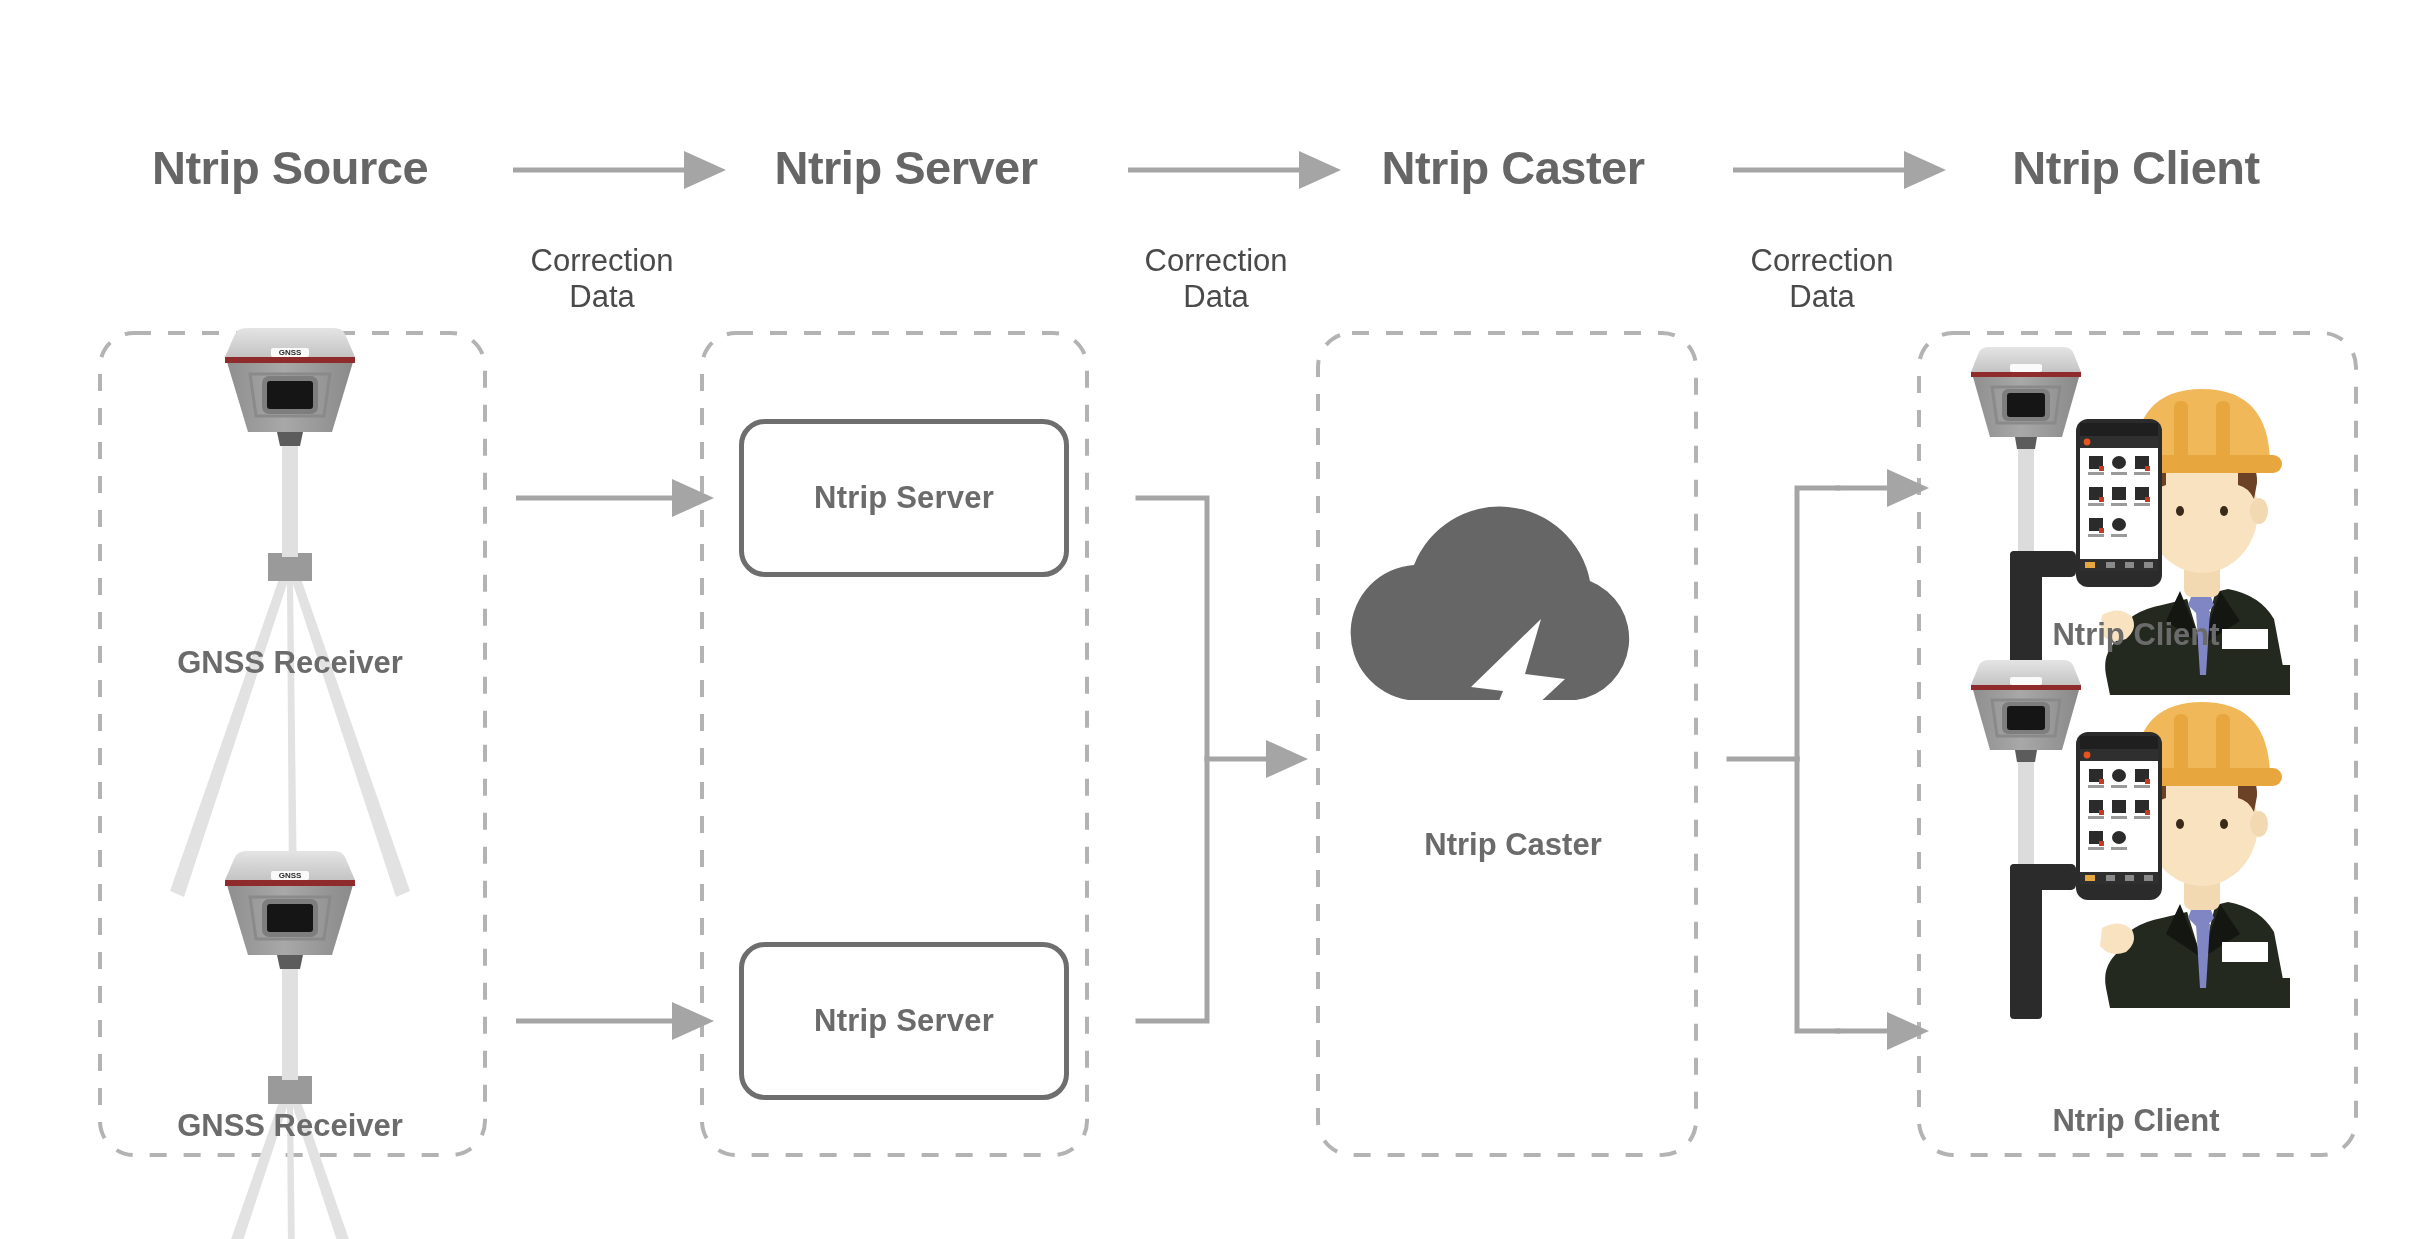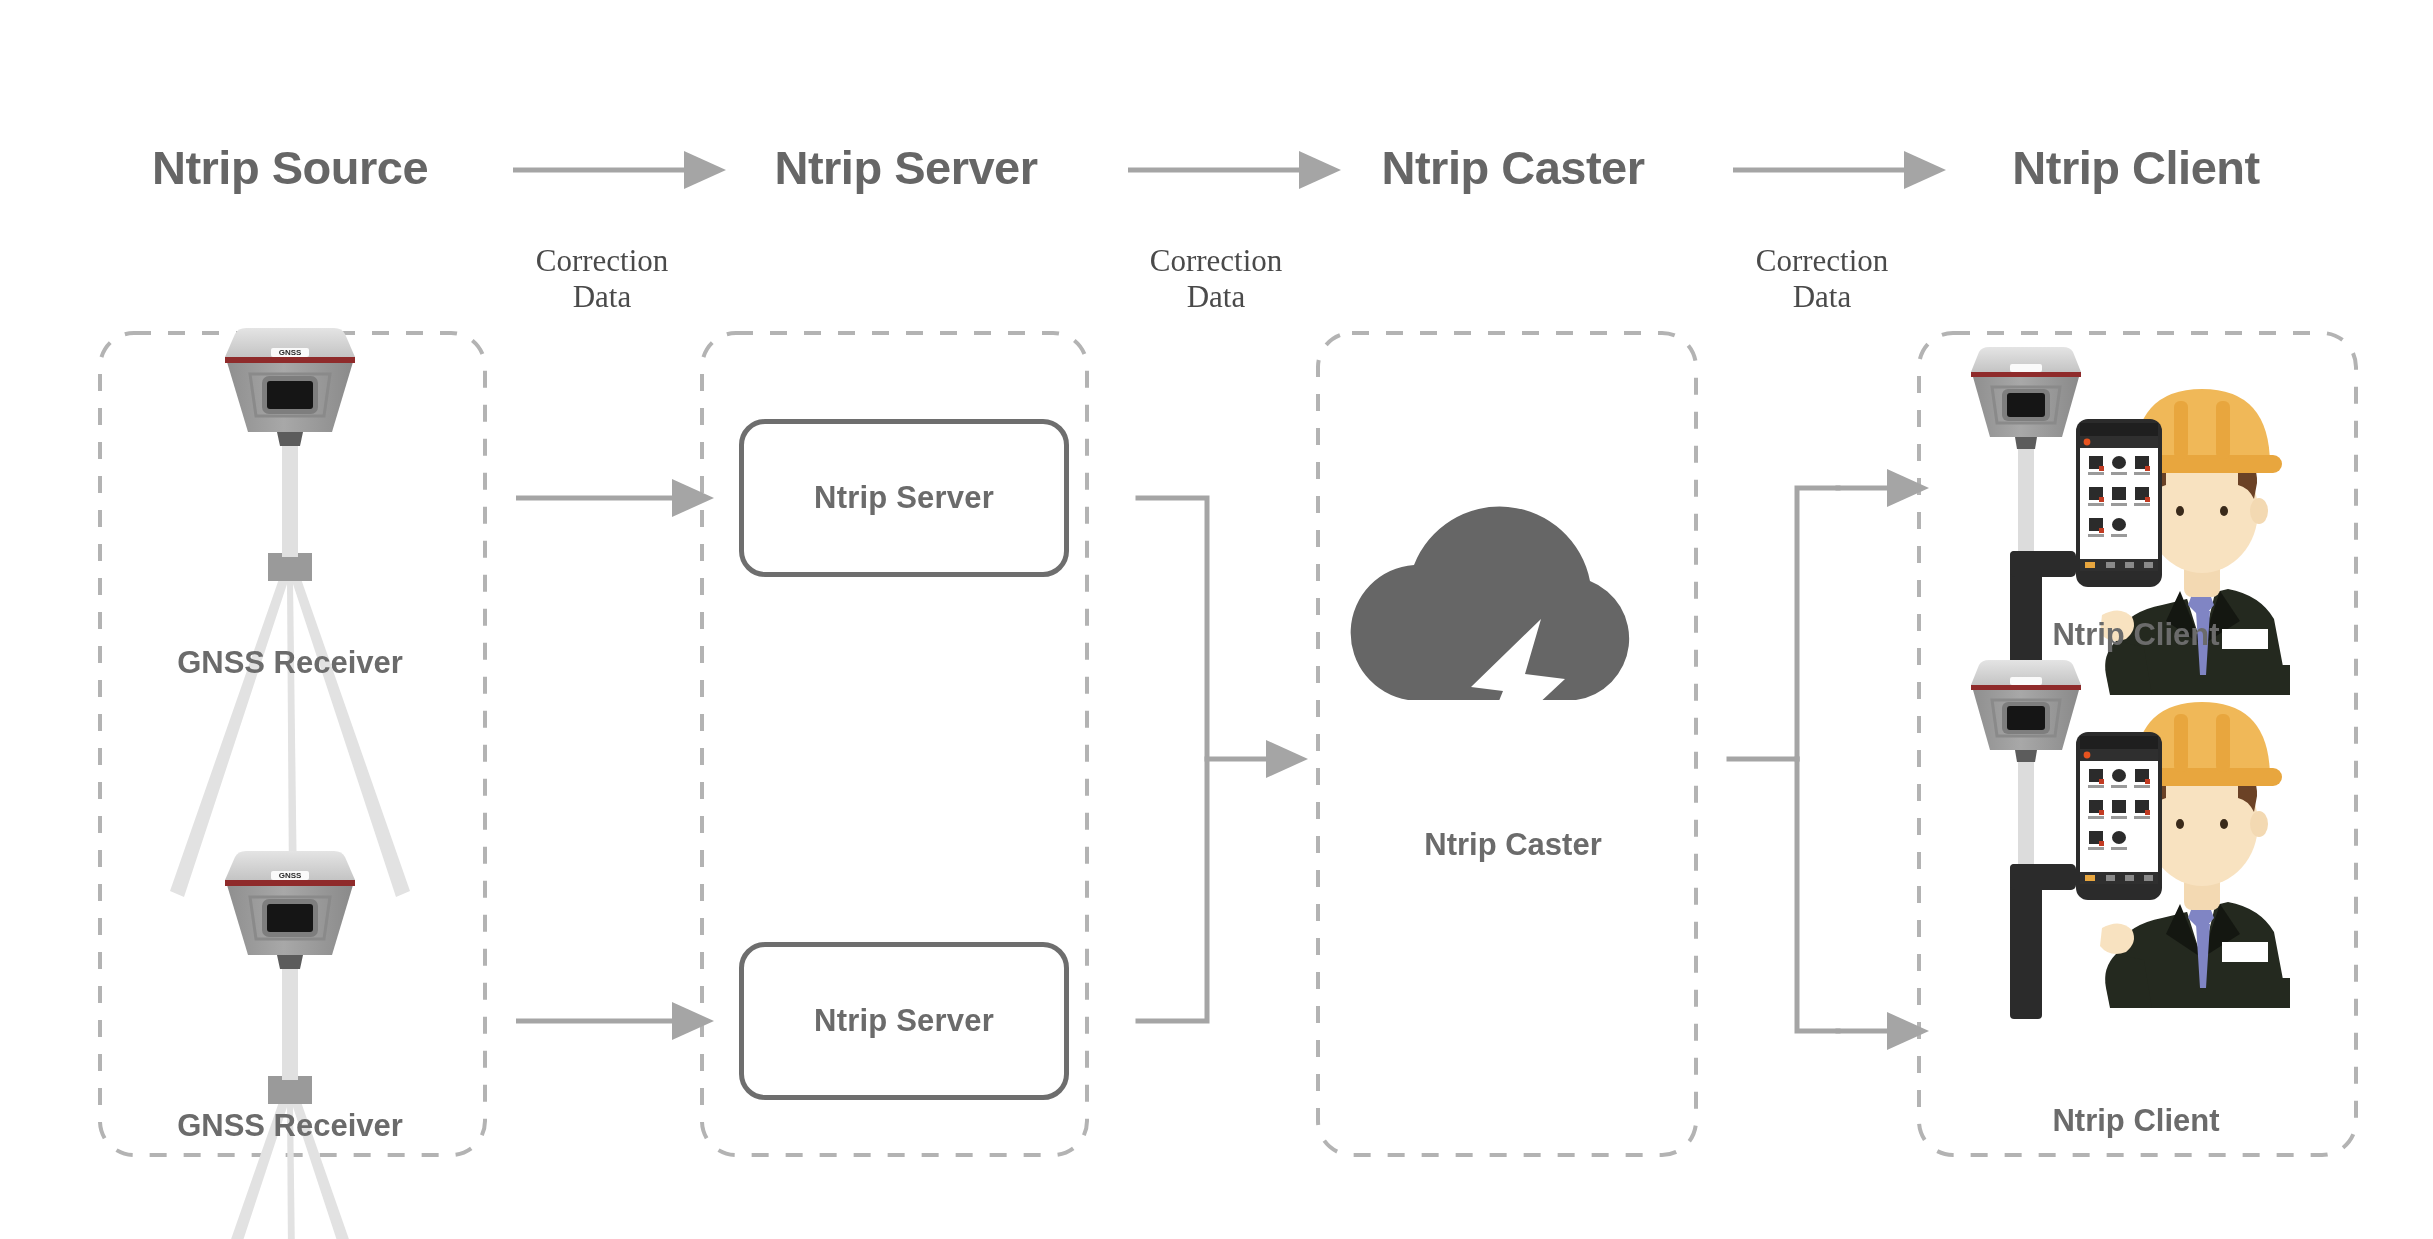--- a/index.html
+++ b/index.html
@@ -37,21 +37,20 @@
   }
   .edge-label {
     position: absolute;
     font-size: 31px;
     font-weight: normal;
     color: #4a4a4a;
     line-height: 1.15;
     text-align: center;
     white-space: nowrap;
     transform: translateX(-50%);
-    font-family: Liberation Serif, serif;
   }
   .node-caption {
     position: absolute;
     font-size: 31px;
     font-weight: bold;
     color: #6b6b6b;
     white-space: nowrap;
     text-align: center;
     transform: translateX(-50%);
   }

